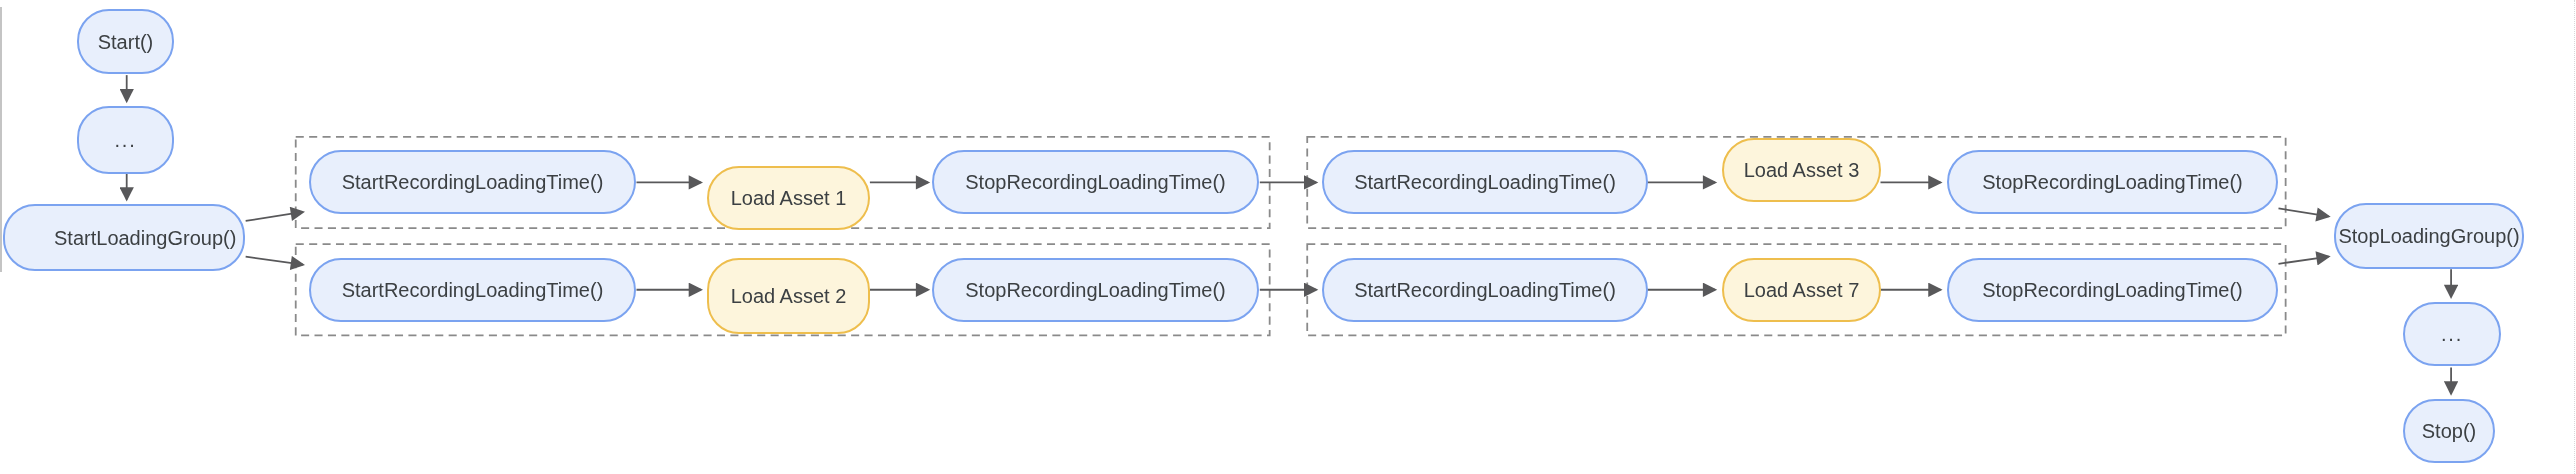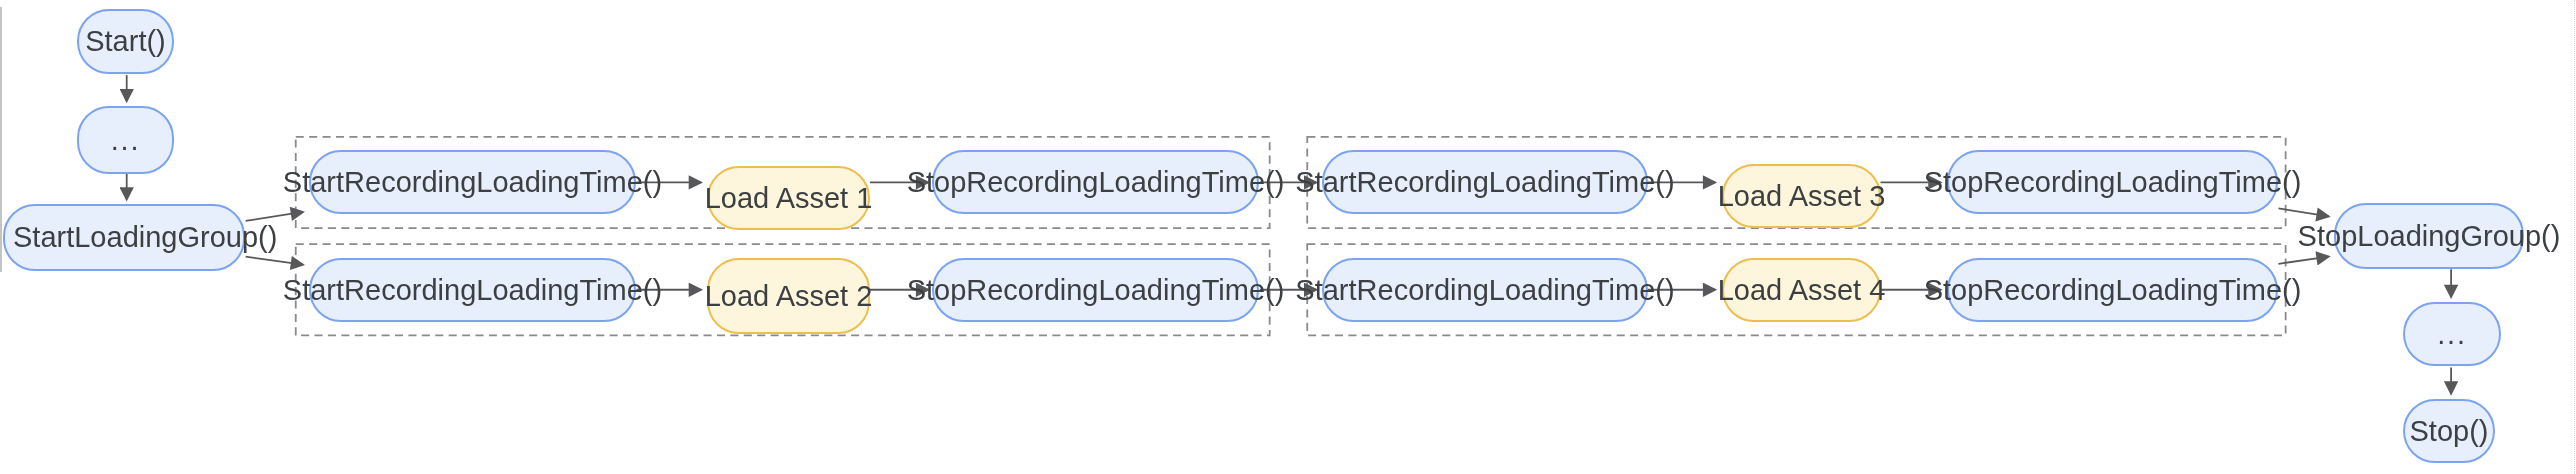--- a/index.html
+++ b/index.html
@@ -12,21 +12,21 @@
     position:relative; width:2576px; height:474px; background:#ffffff; overflow:hidden;
     font-family:"Liberation Sans", sans-serif; color:var(--text);
   }
   .overlay{position:absolute; left:0; top:0; width:2576px; height:474px; pointer-events:none;}
   .edge{stroke:var(--arrow); stroke-width:2; fill:none;}
   .outline{stroke:var(--dashed-outline); stroke-width:2; fill:none; stroke-dasharray:9 6;}
   .node{
     position:absolute; box-sizing:border-box;
     display:flex; align-items:center; justify-content:center;
     border:2.7px solid var(--blue-border); background:var(--blue-fill);
-    border-radius:32px; font-size:29px; line-height:1; white-space:nowrap;
+    border-radius:32px; font-size:20px; line-height:1; white-space:nowrap;
   }
   .node.yellow{border-color:var(--yellow-border); background:var(--yellow-fill);}
   .node.dots{letter-spacing:1.8px;}
   .edge-artifact-left{position:absolute; left:0; top:7.2px; width:1.8px; height:265px; background:var(--canvas-edge);}
   .edge-artifact-right{position:absolute; right:0.9px; top:0; width:0; height:474px; border-left:1.8px dotted #D8D8D8;}
 </style>
 </head>
 <body>
 
 <div class="canvas">
@@ -72,25 +72,25 @@
 
   <div class="node" style="left:309px;top:150px;width:327px;height:64px;">StartRecordingLoadingTime()</div>
   <div class="node yellow" style="left:707px;top:150px;width:163px;height:64px;margin-top:16px;">Load Asset 1</div>
   <div class="node" style="left:932px;top:150px;width:327px;height:64px;">StopRecordingLoadingTime()</div>
 
   <div class="node" style="left:309px;top:258px;width:327px;height:64px;">StartRecordingLoadingTime()</div>
   <div class="node yellow" style="left:707px;top:258px;width:163px;height:76px;">Load Asset 2</div>
   <div class="node" style="left:932px;top:258px;width:327px;height:64px;">StopRecordingLoadingTime()</div>
 
   <div class="node" style="left:1322px;top:150px;width:326px;height:64px;">StartRecordingLoadingTime()</div>
-  <div class="node yellow" style="left:1722px;top:164px;width:159px;height:64px;">Load Asset 3</div>
+  <div class="node yellow" style="left:1722px;top:138px;width:159px;height:64px;">Load Asset 3</div>
   <div class="node" style="left:1947px;top:150px;width:331px;height:64px;">StopRecordingLoadingTime()</div>
 
   <div class="node" style="left:1322px;top:258px;width:326px;height:64px;">StartRecordingLoadingTime()</div>
-  <div class="node yellow" style="left:1722px;top:258px;width:159px;height:64px;">Load Asset 4</div>
+  <div class="node yellow" style="left:1722px;top:258px;width:159px;height:64px;">Load Asset 7</div>
   <div class="node" style="left:1947px;top:258px;width:331px;height:64px;">StopRecordingLoadingTime()</div>
 
   <div class="node" style="left:2334px;top:203px;width:190px;height:66px;">StopLoadingGroup()</div>
   <div class="node dots" style="left:2403px;top:302px;width:98px;height:64px;">...</div>
   <div class="node" style="left:2403px;top:399px;width:92px;height:64px;">Stop()</div>
 
   <div class="edge-artifact-left"></div>
   <div class="edge-artifact-right"></div>
 </div>
 

